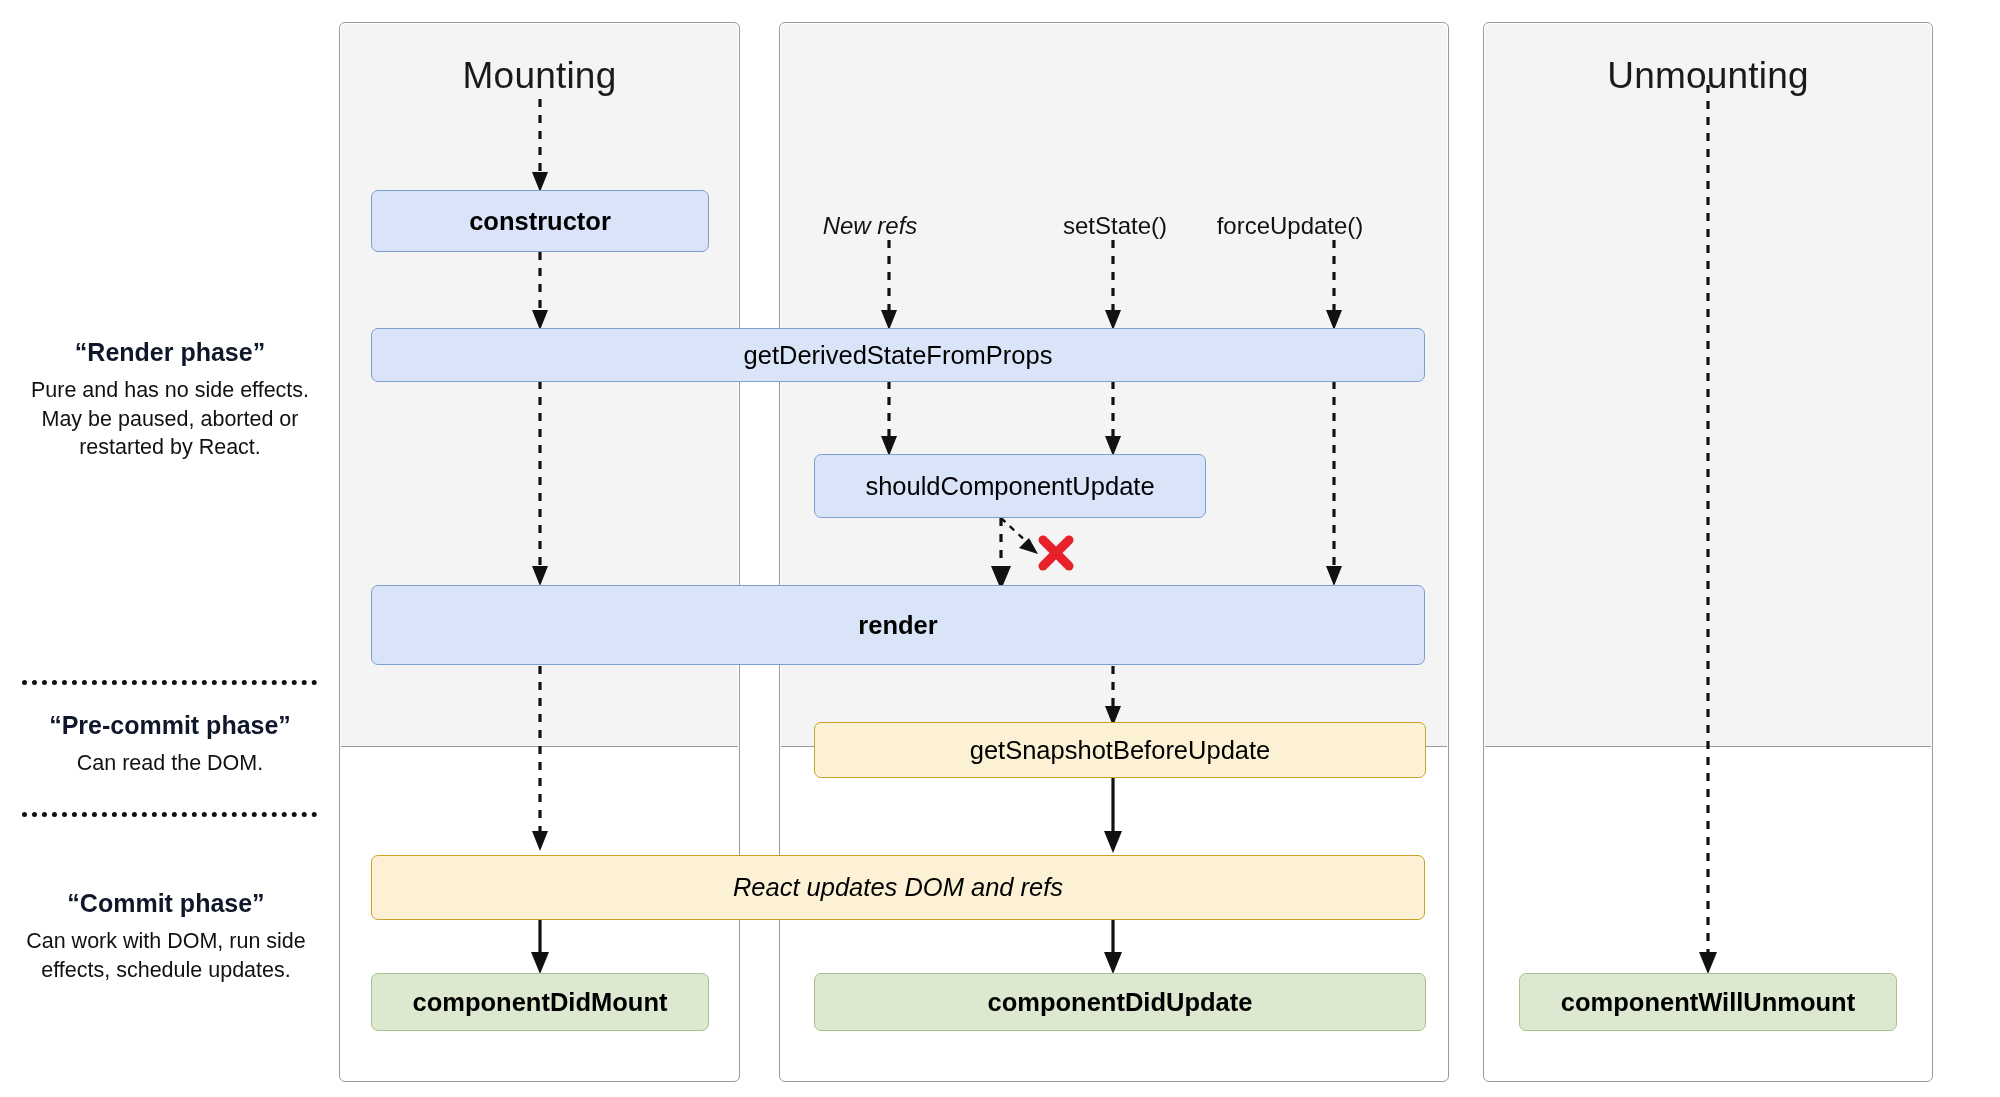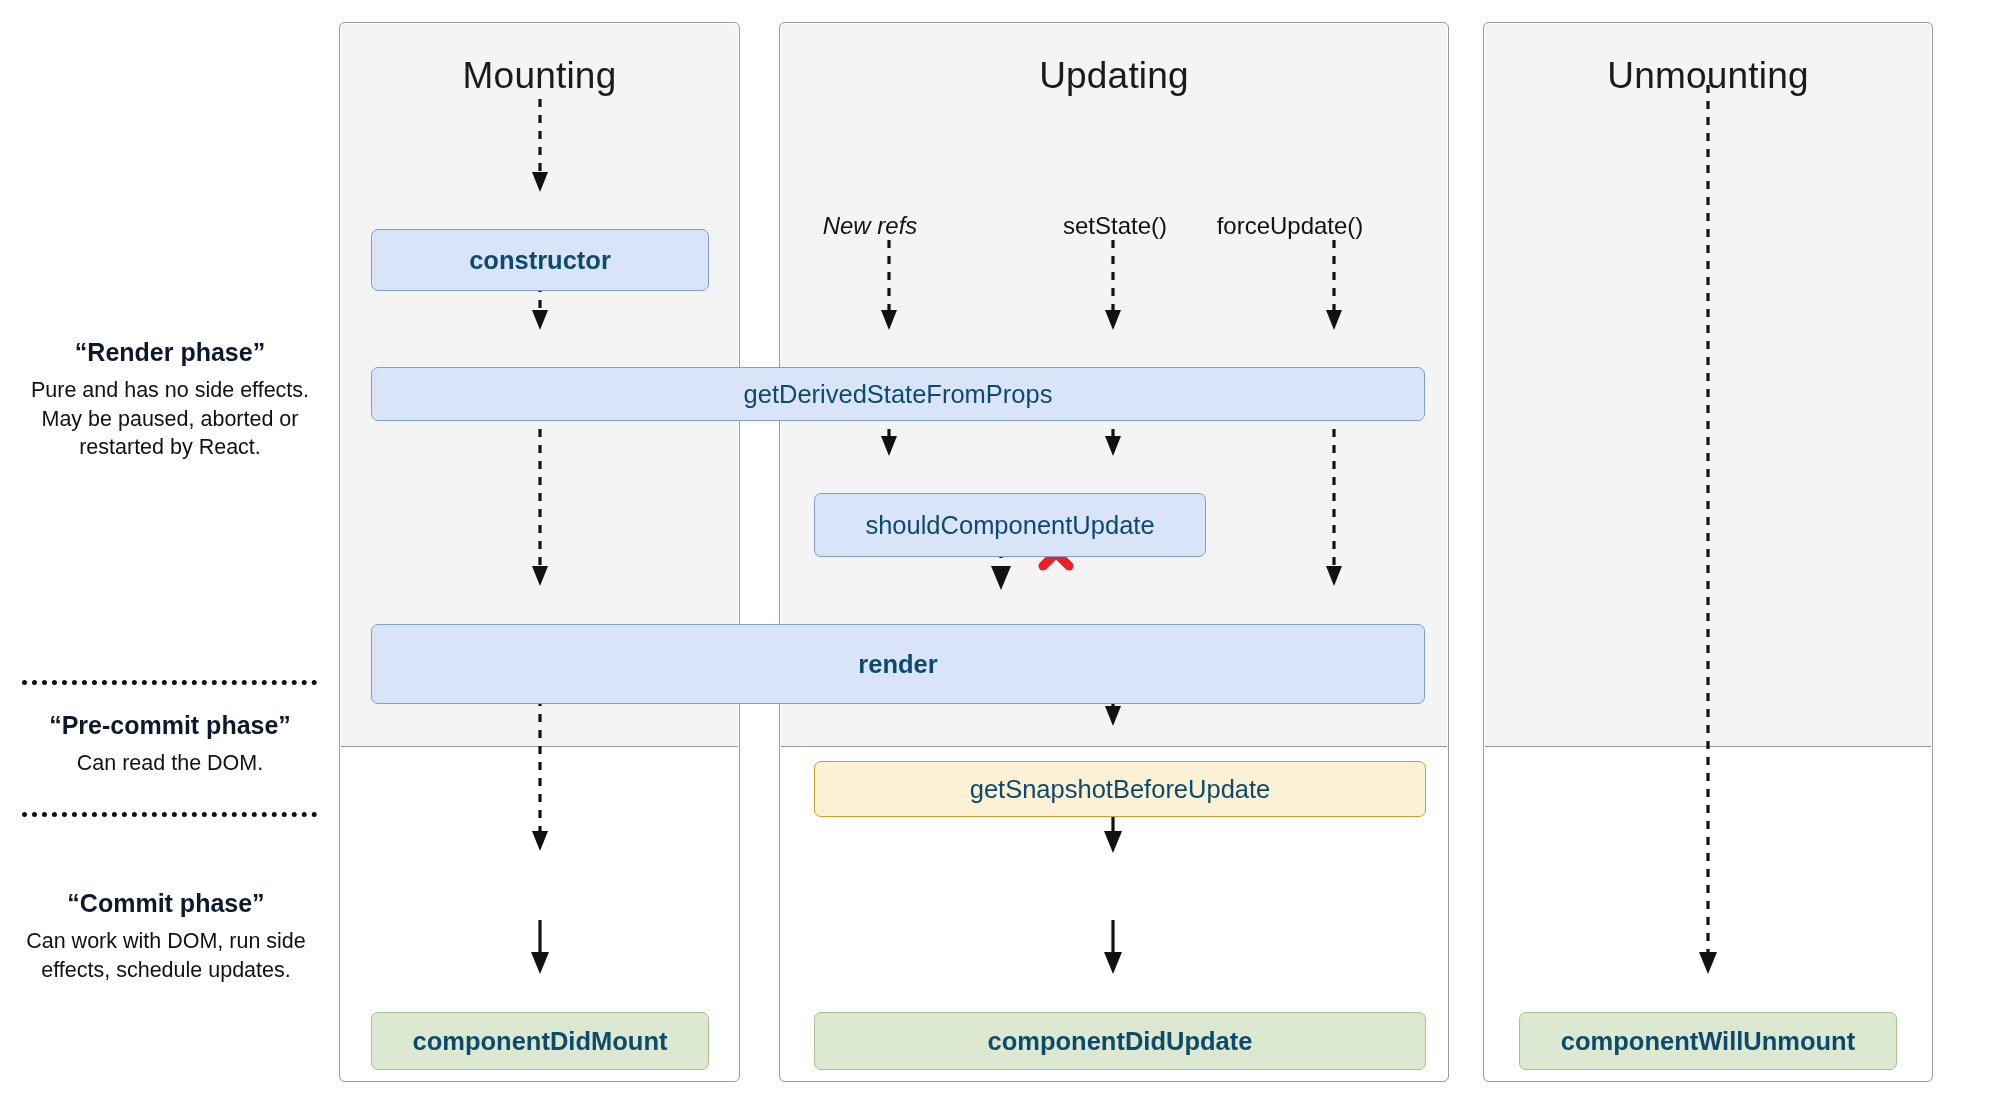--- a/index.html
+++ b/index.html
@@ -50,24 +50,23 @@
     height:0;
   }
 
   
   .node{
     position:absolute;
     box-sizing:border-box;
     border-radius:7px;
     display:flex;align-items:center;justify-content:center;
     font-size:25.5px;
-    color:#0c4a6e;
+    color:#000000;
     text-align:right;
     line-height:1.1;
-    margin-top:39px;
   }
   .node.blue{background:#d9e4f9;border:1.6px solid #7f9fd0;}
   .node.yellow{background:#fcf1d4;border:1.6px solid #c9a227;}
   .node.green{background:#dce8cf;border:1.6px solid #a9c18c;}
   .node.bold{font-weight:bold;}
   .node.italic{font-style:italic;}
 
   
   .trigger{
     position:absolute;
@@ -91,21 +90,20 @@
 
   <div class="column" style="left:339px;top:22px;width:401px;height:1060px;"></div>
   <div class="column" style="left:779px;top:22px;width:670px;height:1060px;"></div>
   <div class="column" style="left:1483px;top:22px;width:450px;height:1060px;"></div>
 
   <div class="col-shade" style="left:341px;top:24px;width:397px;height:723px;border-radius:5px 5px 0 0;"></div>
   <div class="col-shade" style="left:781px;top:24px;width:666px;height:723px;border-radius:5px 5px 0 0;"></div>
   <div class="col-shade" style="left:1485px;top:24px;width:446px;height:723px;border-radius:5px 5px 0 0;"></div>
 
   <div class="col-title" style="left:339px;top:55px;width:401px;">Mounting</div>
-  <div class="col-title" style="left:779px;top:55px;width:670px;">Updating</div>
   <div class="col-title" style="left:1483px;top:55px;width:450px;">Unmounting</div>
 
   <div class="phase-block" style="left:20px;top:337px;width:300px;">
     <p class="phase-title">“Render phase”</p>
     <p class="phase-desc">Pure and has no side effects. May be paused, aborted or restarted by React.</p>
   </div>
 
   <div class="dotted-rule" style="left:22px;top:680px;width:295px;"></div>
 
   <div class="phase-block" style="left:20px;top:710px;width:300px;">
@@ -184,20 +182,21 @@
   <div class="node blue bold" style="left:371px;top:190px;width:338px;height:62px;">constructor</div>
 
   <div class="node blue" style="left:371px;top:328px;width:1054px;height:54px;">getDerivedStateFromProps</div>
 
   <div class="node blue" style="left:814px;top:454px;width:392px;height:64px;">shouldComponentUpdate</div>
 
   <div class="node blue bold" style="left:371px;top:585px;width:1054px;height:80px;">render</div>
 
   <div class="node yellow" style="left:814px;top:722px;width:612px;height:56px;">getSnapshotBeforeUpdate</div>
 
+  <div class="node yellow italic" style="left:371px;top:855px;width:1054px;height:65px;">React updates DOM and refs</div>
 
   <div class="node green bold" style="left:371px;top:973px;width:338px;height:58px;">componentDidMount</div>
 
   <div class="node green bold" style="left:814px;top:973px;width:612px;height:58px;">componentDidUpdate</div>
 
   <div class="node green bold" style="left:1519px;top:973px;width:378px;height:58px;">componentWillUnmount</div>
 
 </div>
 
 </body></html>

